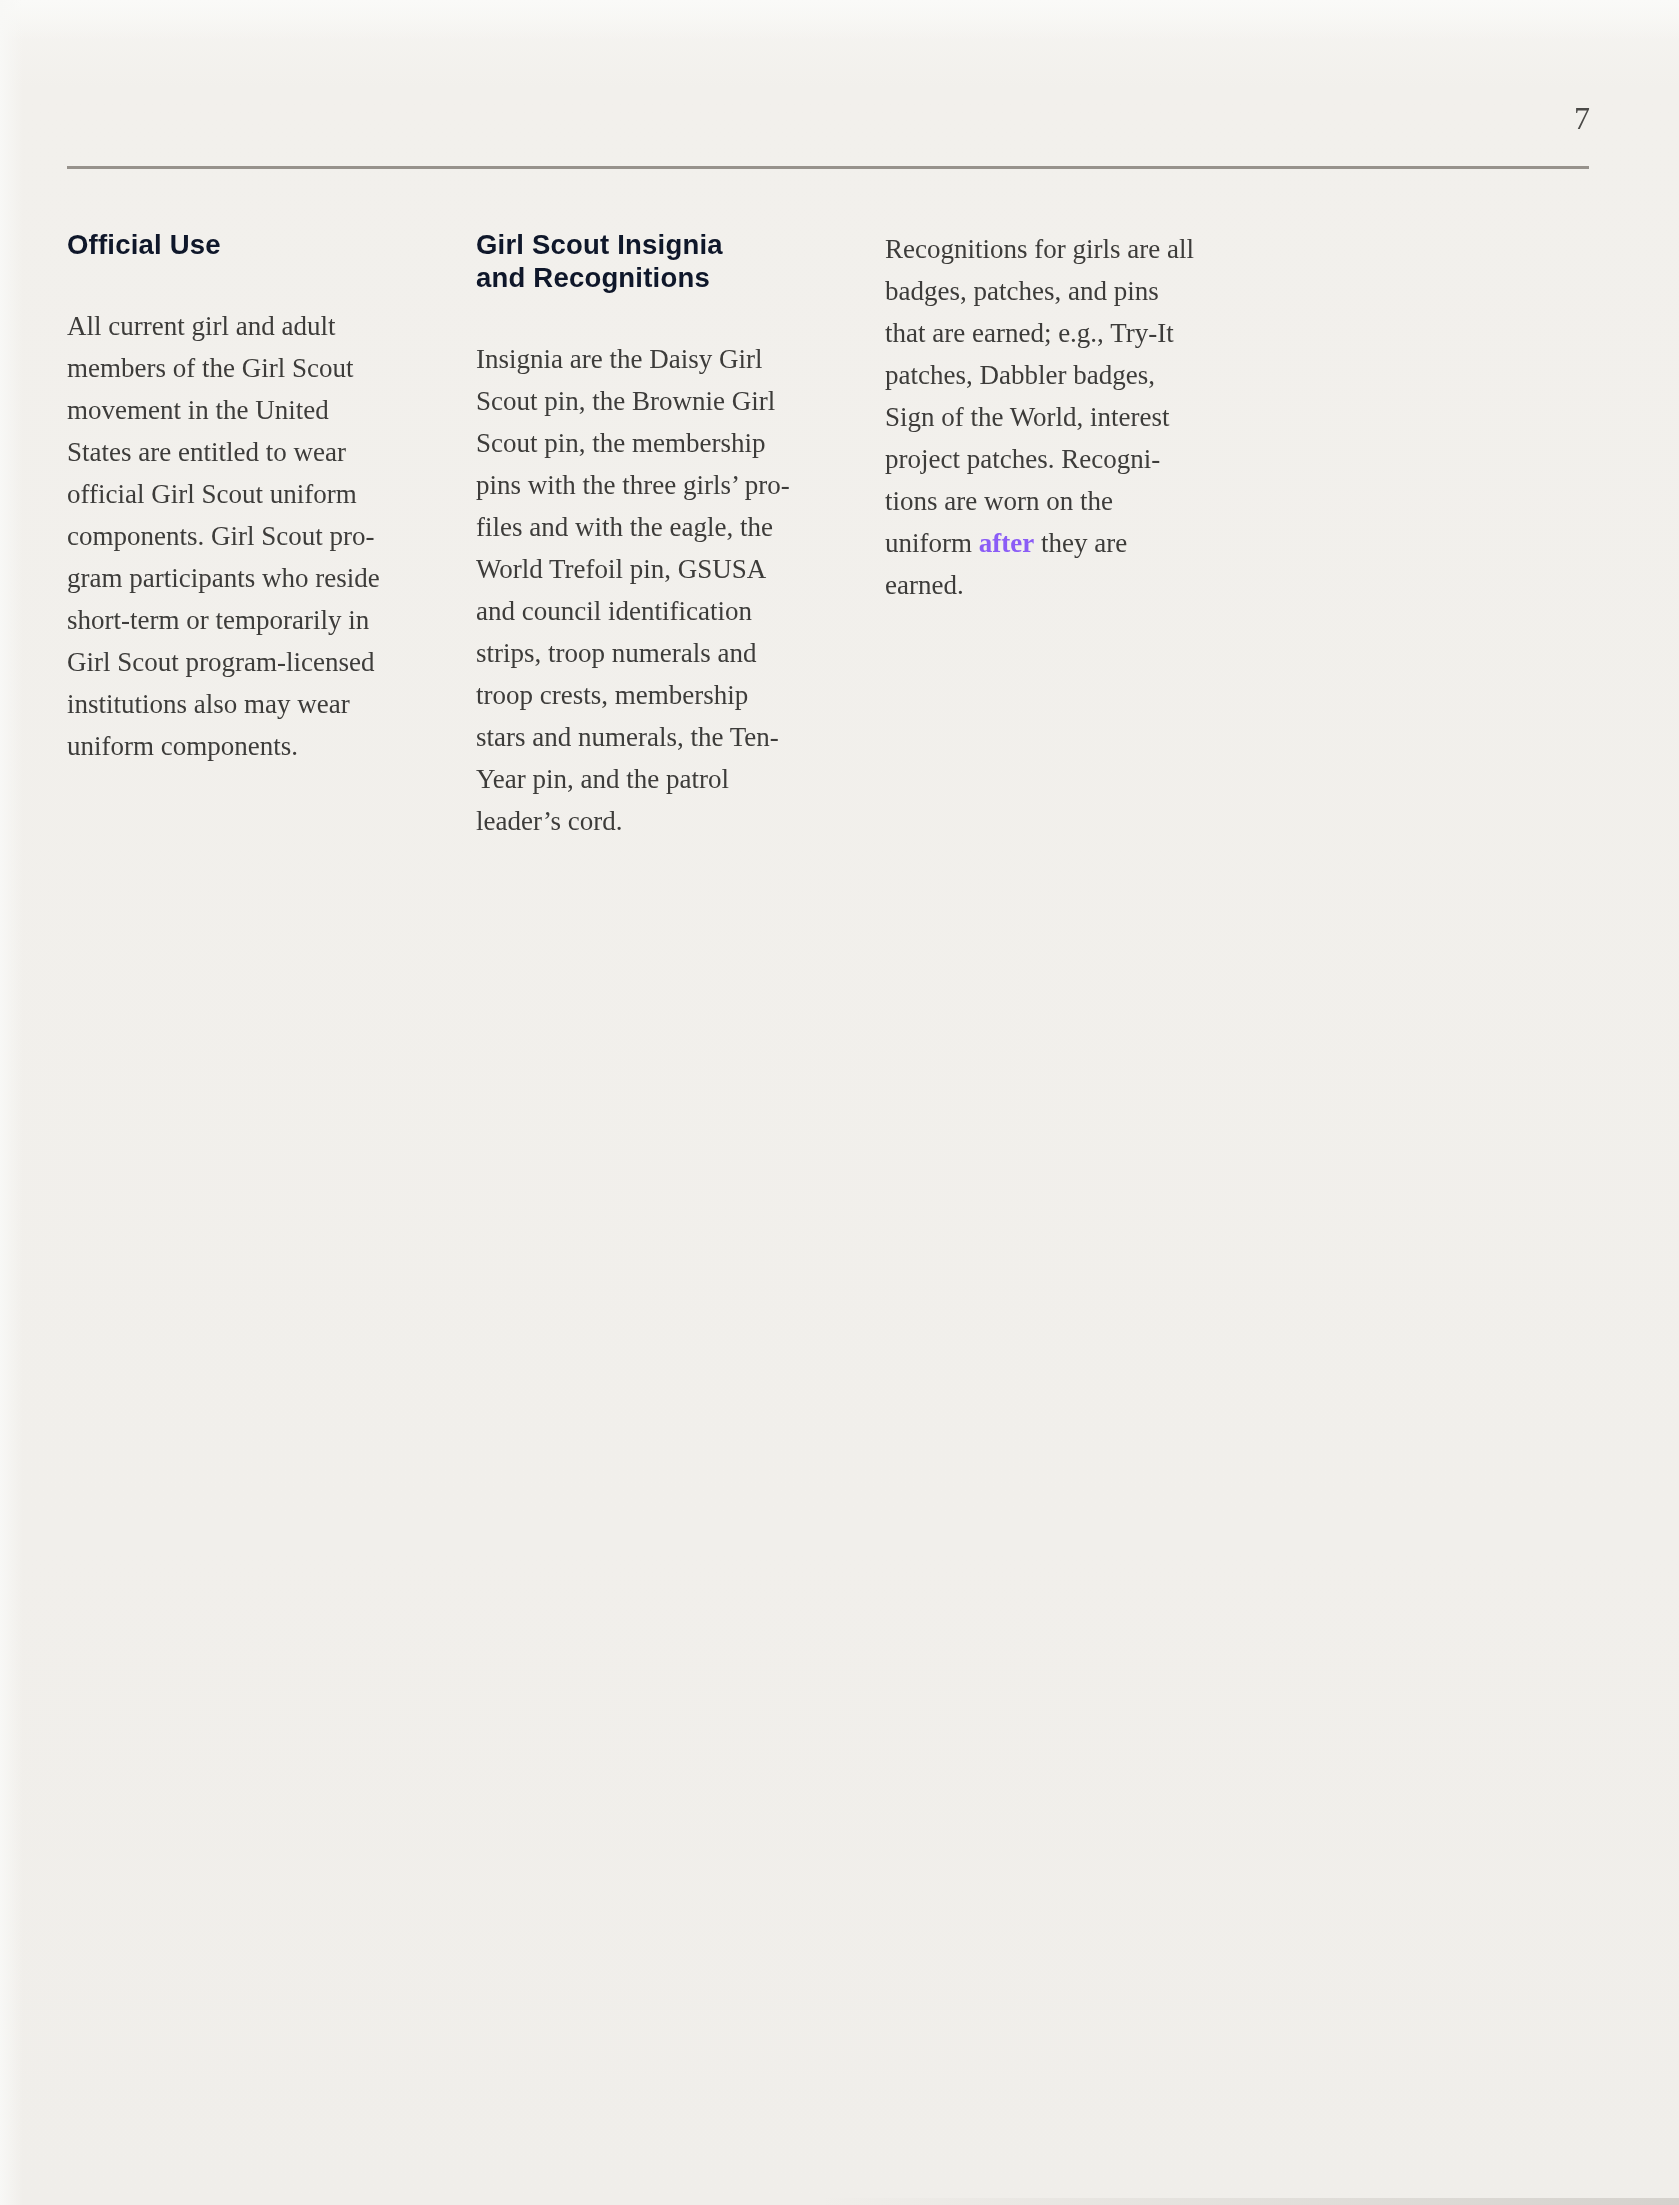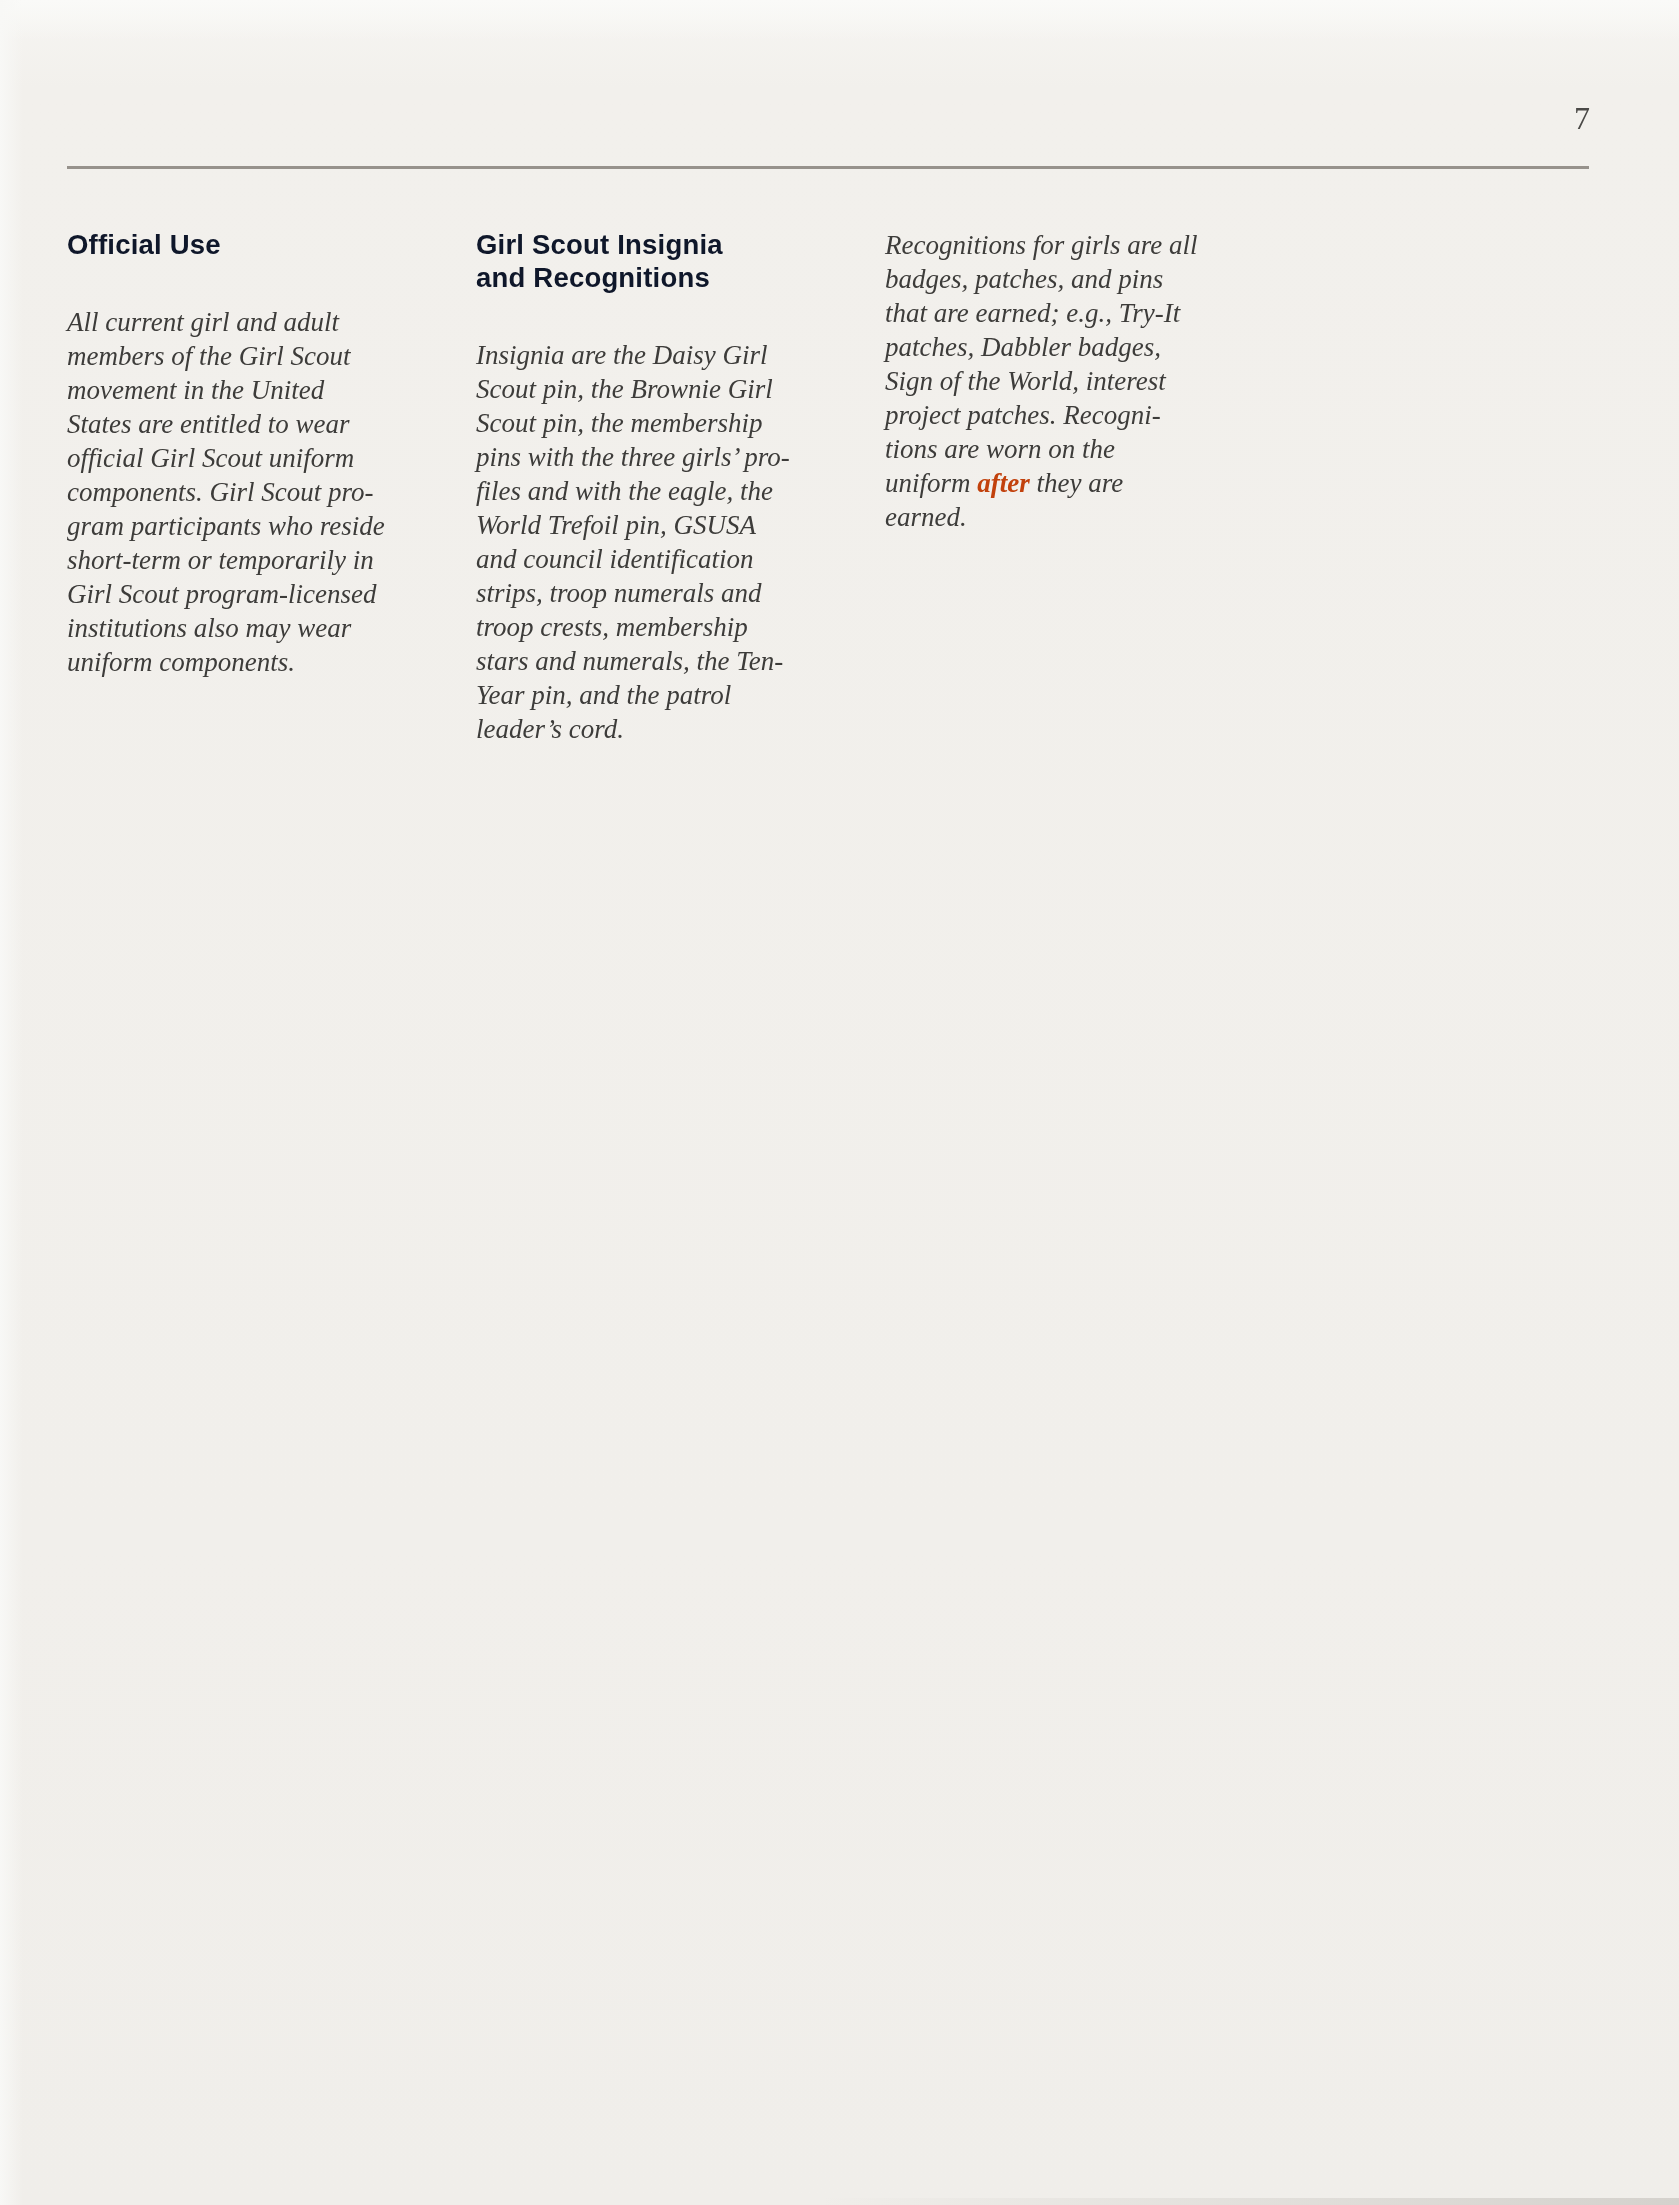--- a/index.html
+++ b/index.html
@@ -70,29 +70,28 @@
     font-weight: bold;
     font-size: 27.5px;
     line-height: 33px;
     letter-spacing: 0.2px;
     color: #0f172a;
     margin: 0 0 44px 0;
     white-space: pre;
   }
   p {
     font-size: 27px;
-    line-height: 34px;
+    line-height: 42px;
     margin: 0 0 20.6px 0;
     white-space: pre;
     color: #3d3c3a;
-    font-style: italic;
   }
   p b {
     font-weight: bold;
-    color: #c2410c;
+    color: #8b5cf6;
   }
 </style>
 </head>
 <body>
 
 <div class="edge-top"></div>
 <div class="edge-left"></div>
 
 <div class="page-number">7</div>
 

